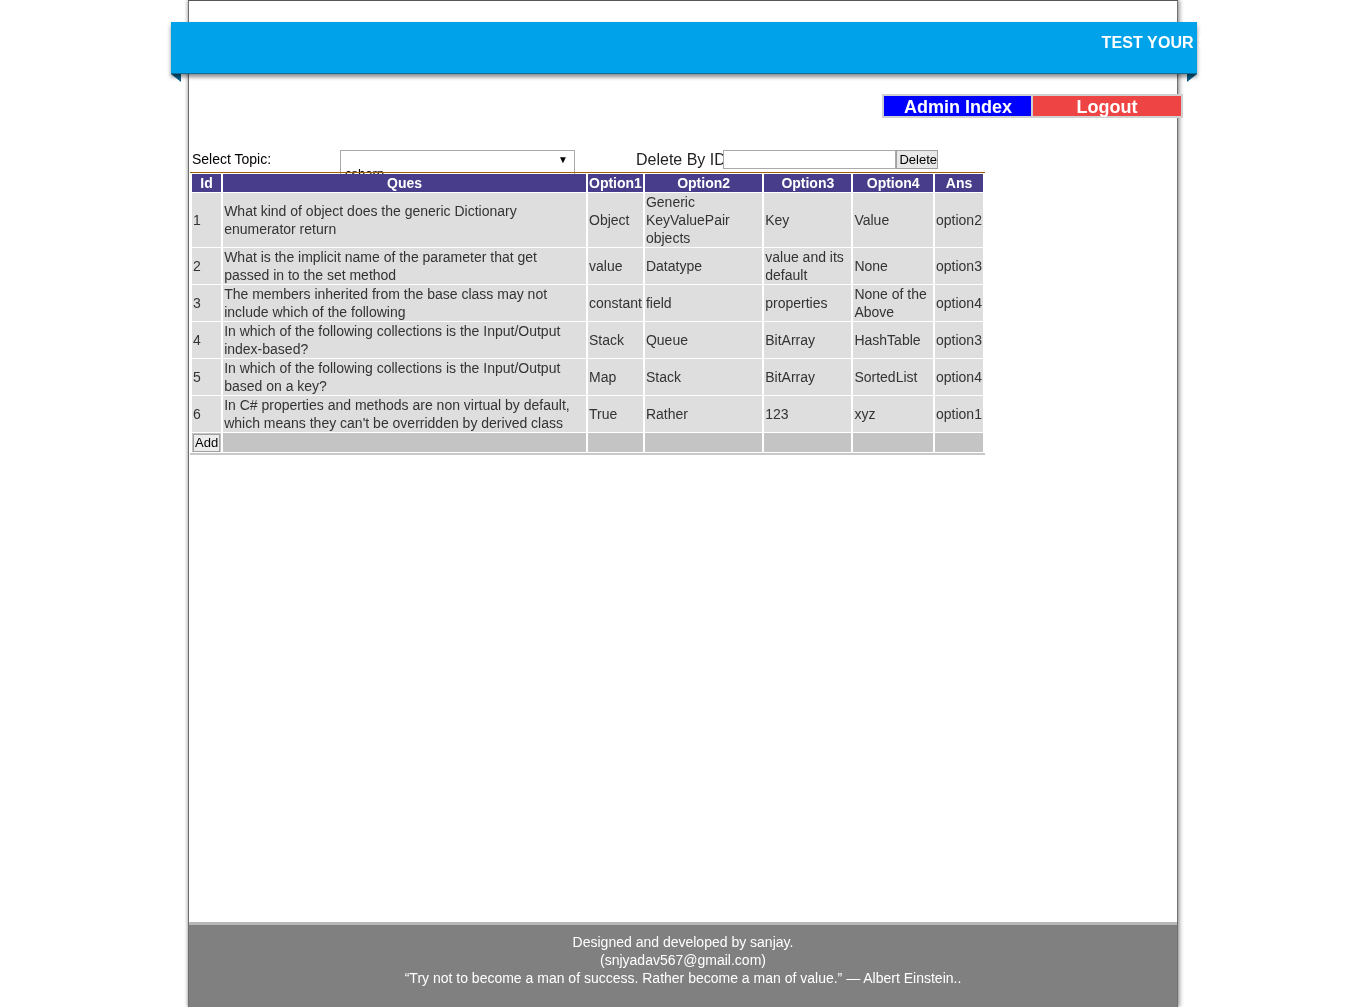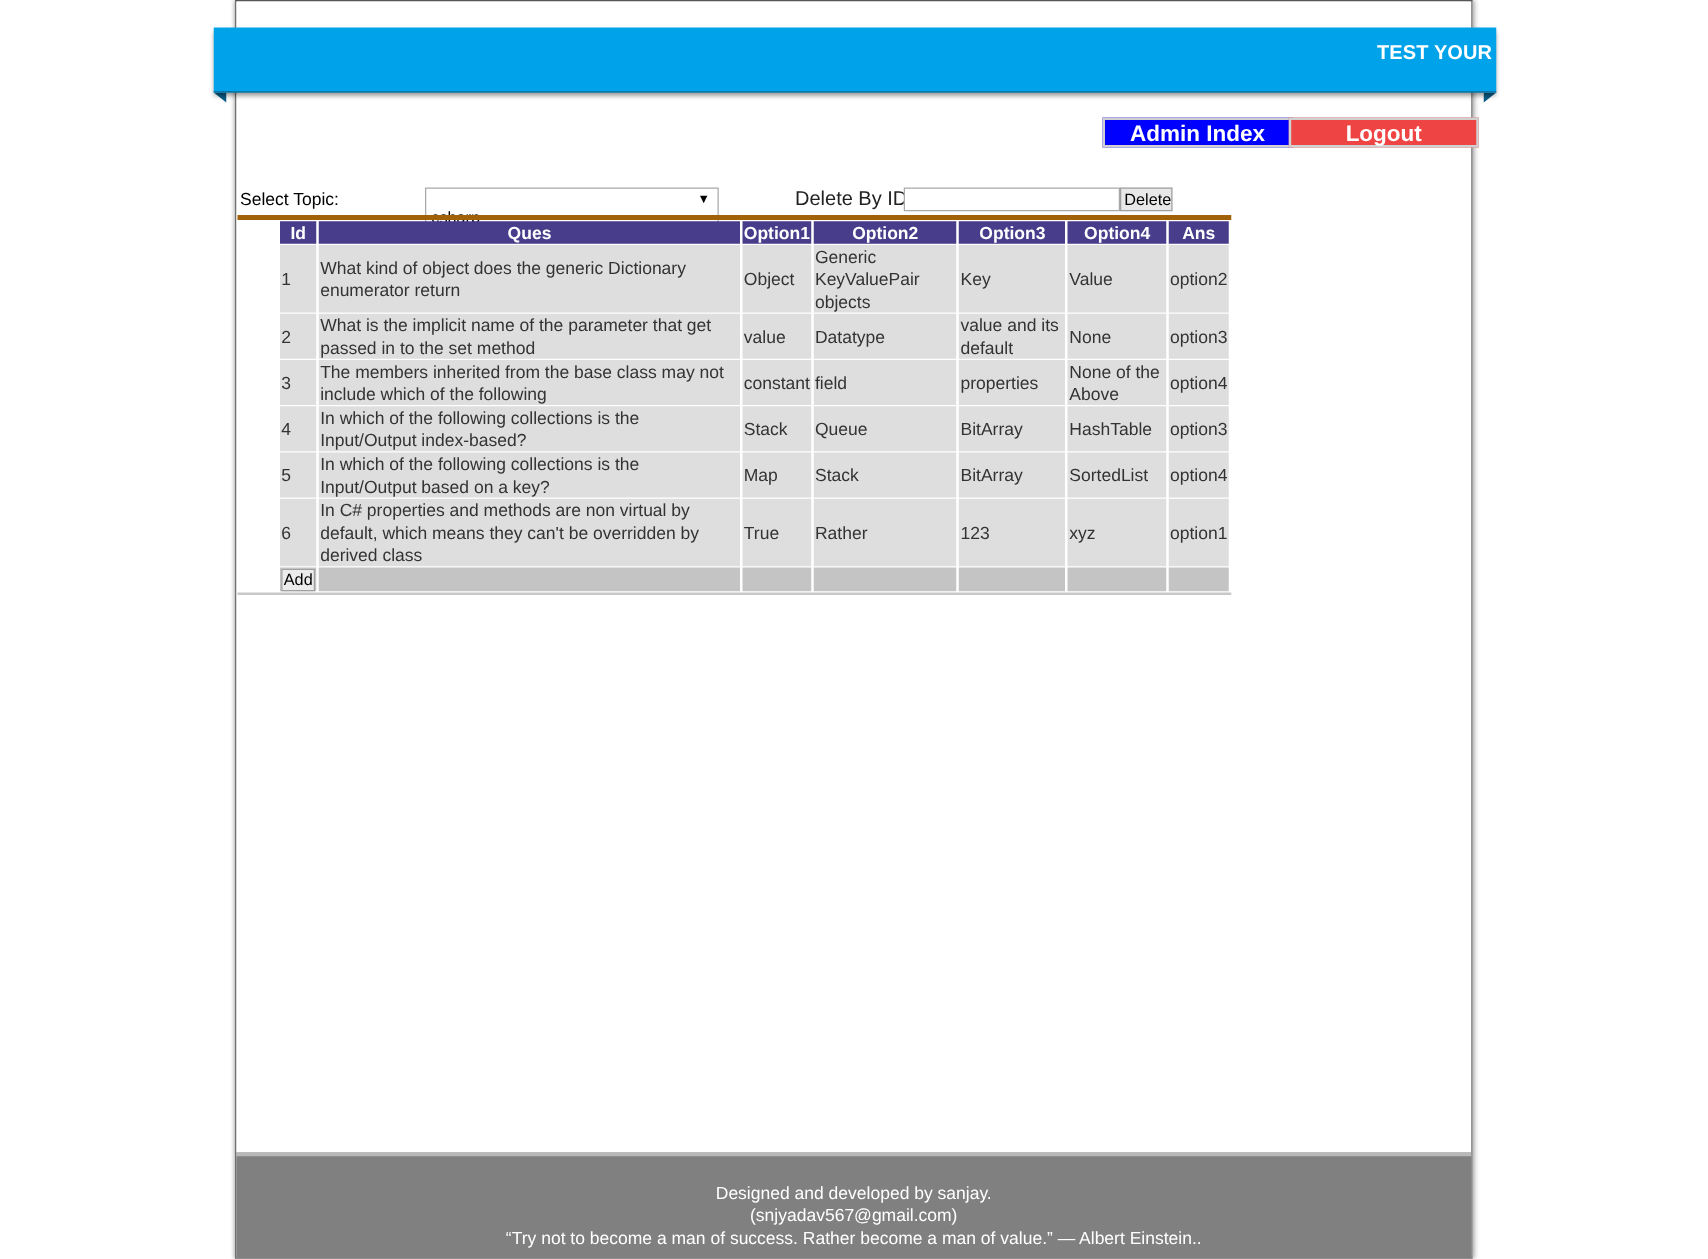--- a/index.html
+++ b/index.html
@@ -65,21 +65,21 @@
     border: 1px solid #a9a9a9; background: #fff;
   }
   .btn-delete {
     position: absolute; left: 896px; top: 150px; width: 42px; height: 19px;
     border: 1px solid #a0a0a0; background: #e8e8e8; font-size: 13px; color: #000;
     text-align: right; line-height: 17px;
   }
 
   .grid-wrap {
     position: absolute; left: 190px; top: 172px; width: 795px;
-    border-top: 4px solid #a16207; border-bottom: 2px solid #c8c8c8; padding-left: 32px;
+    border-top: 1px solid #a16207; border-bottom: 2px solid #c8c8c8;
   }
   table.grid {
     border-collapse: separate; border-spacing: 2px 1px; margin-left: 0;
     font-size: 14px; color: #333;
   }
   table.grid th {
     background: #483d8b; color: #fff; font-weight: bold; font-size: 14px;
     height: 18px; padding: 0 1px; text-align: center; line-height: 18px;
   }
   table.grid td {
@@ -87,21 +87,21 @@
     text-align: left;
   }
   table.grid tr.footer td { background: #c4c4c4; height: 18px; }
   .btn-add {
     display: inline-block; border: 1px solid #a0a0a0; background: #ececec;
     font-size: 13px; color: #000; padding: 0 1px; line-height: 16px;
   }
   .footer-bar {
     position: absolute; left: 189px; top: 922px; width: 988px; height: 85px;
     background: #808080; border-top: 3px solid #b8b8b8; color: #fff;
-    text-align: center; font-size: 14px; line-height: 18px; padding-top: 20px;
+    text-align: center; font-size: 14px; line-height: 18px; padding-top: 8px;
   }
 </style>
 </head>
 <body>
 
 <div class="page"></div>
 
 <div class="ribbon">
   <div class="marquee-clip">
     <span class="ribbon-text" style="right:-22px;">TEST YOUR SKILLS JOIN US NOW</span>

